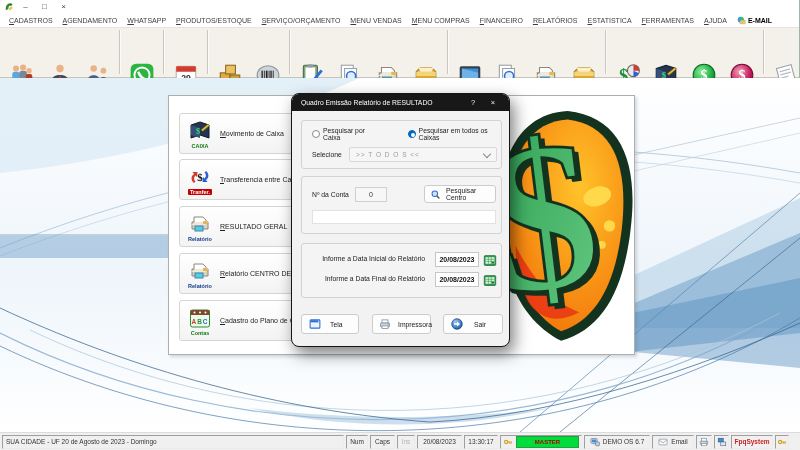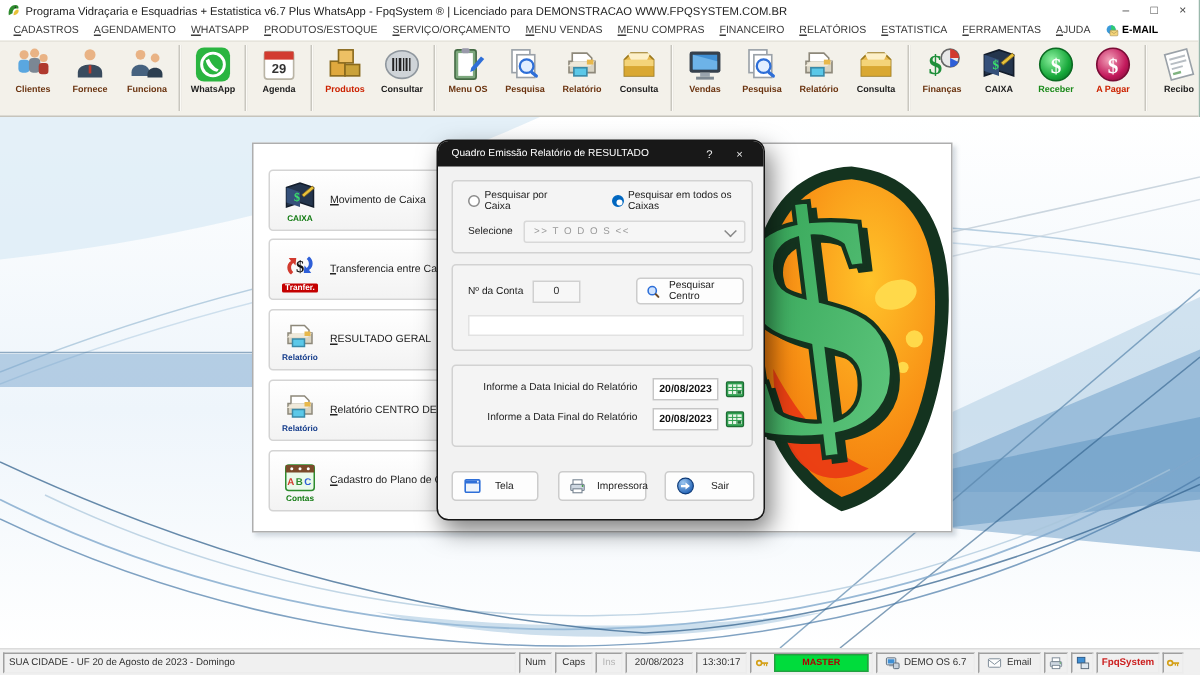--- a/index.html
+++ b/index.html
@@ -20,21 +20,21 @@
   .menu-item u{text-decoration:underline;}
   .menu-email span:last-child{font-weight:bold;color:#000;}
   .mi-icon svg{width:9px;height:9px;display:block;}
 
   
   .toolbar{height:51px;background:#f3f1ea;border-top:1px solid #e6e4dc;border-bottom:1px solid #c6c4bc;
     display:flex;align-items:flex-start;padding:2px 0 0 2px;box-sizing:border-box;}
   .tb-grip{width:6px;height:44px;margin-right:1px;
     background-image:radial-gradient(#b8b6ae 30%,transparent 32%);background-size:3px 3px;}
   .tb-btn{width:38px;height:46px;display:flex;flex-direction:column;align-items:center;flex:0 0 auto;}
-  .tb-icon{width:26px;height:26px;}
+  .tb-icon{width:26px;height:26px;margin-top:32px;}
   .tb-icon svg{width:26px;height:26px;display:block;}
   .tb-label{font-size:6px;font-weight:bold;color:#6b3410;margin-top:1px;white-space:nowrap;}
   .tb-sep{width:1px;height:44px;background:#c9c7bf;border-right:1px solid #fbfaf6;margin:0 2px;flex:0 0 auto;}
 
   
   .main{position:relative;width:800px;height:354px;overflow:hidden;}
   .bg{position:absolute;left:0;top:0;width:800px;height:354px;}
 
   
   .panel{position:absolute;left:168px;top:17px;width:465px;height:258px;background:#fff;
@@ -115,21 +115,20 @@
 <div class="app">
 
   <div class="titlebar">
     <span class="app-icon">
         <svg viewBox="0 0 16 16">
           <path d="M3 13C2 7 5 2 10 2c3 0 4 2 3 4-4-1-6 1-6 5z" fill="#2e8b2e"></path>
           <path d="M8 13c0-4 2-6 5-6 1.5 2-.5 6-5 6z" fill="#e8c23a"></path>
           <circle cx="10" cy="4.5" r=".8" fill="#222"></circle>
         </svg>
       </span>
-    <span class="title-text">Programa Vidraçaria e Esquadrias + Estatistica v6.7 Plus WhatsApp - FpqSystem ® | Licenciado para  DEMONSTRACAO WWW.FPQSYSTEM.COM.BR</span>
     <span class="win-controls">
       <span class="win-btn">–</span>
       <span class="win-btn">□</span>
       <span class="win-btn">×</span>
     </span>
   </div>
 
   <div class="menubar" id="menubar">
       <span class="menu-item">
         <span><u>C</u>ADASTROS</span>

